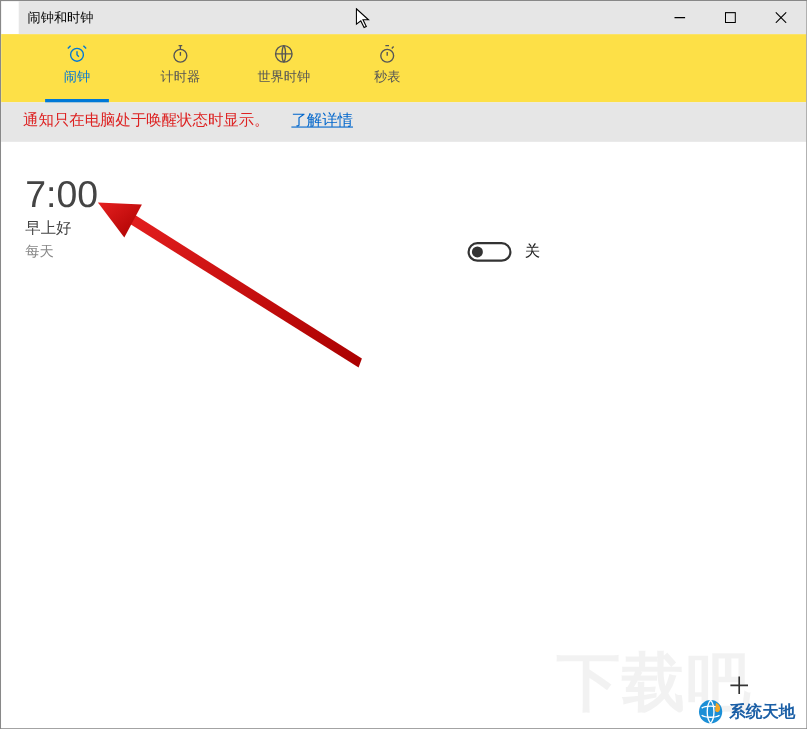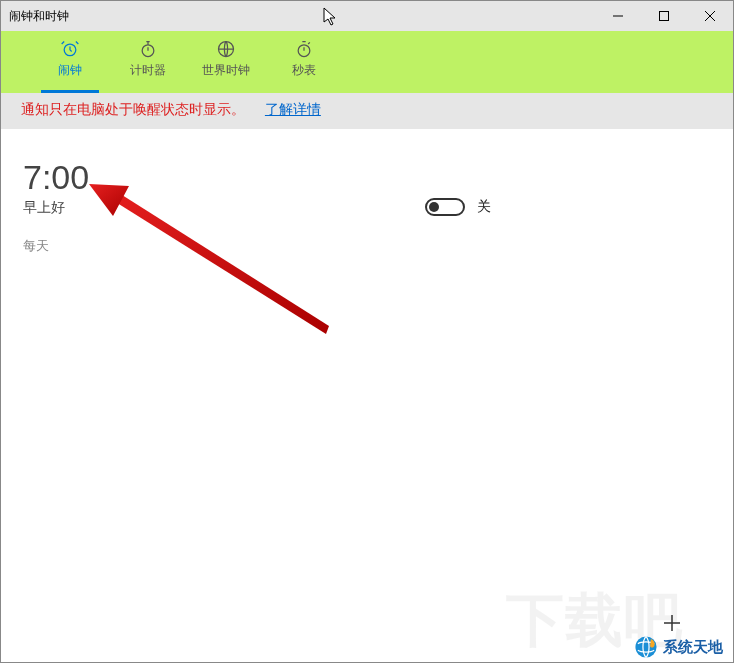--- a/index.html
+++ b/index.html
@@ -16,20 +16,21 @@
   
   .titlebar {
     height: 30px;
     background: #e6e6e6;
     display: flex;
     align-items: center;
     padding-left: 8px;
     font-size: 12px;
     color: #000;
     position: relative;
+    margin-left: 16px;
   }
   .window-controls {
     position: absolute;
     right: 0;
     top: 0;
     display: flex;
     height: 30px;
   }
   .win-btn {
     width: 46px;
@@ -37,25 +38,25 @@
     display: flex;
     align-items: center;
     justify-content: center;
     color: #000;
   }
   .win-btn svg { stroke: #000; }
 
   
   .tabs {
     height: 62px;
-    background: #bef264;
+    background: #fde047;
     display: flex;
     align-items: flex-end;
     padding-left: 30px;
-    gap: 0;
+    gap: 16px;
   }
   .tab {
     width: 78px;
     height: 62px;
     display: flex;
     flex-direction: column;
     align-items: center;
     justify-content: center;
     gap: 3px;
     font-size: 12px;
@@ -99,40 +100,40 @@
   
   .content {
     background: #fff;
     position: relative;
     height: calc(100% - 30px - 62px - 36px);
     padding: 30px 22px;
   }
 
   .alarm-item {
     display: flex;
-    align-items: center;
+    align-items: flex-end;
     width: 100%;
   }
   .alarm-left { flex: 1; }
   .alarm-time {
     font-size: 34px;
     font-weight: 300;
     color: #444;
     line-height: 1.1;
   }
   .alarm-name {
     font-size: 14px;
     color: #444;
     margin-top: 3px;
     font-weight: 400;
   }
   .alarm-repeat {
     font-size: 13px;
     color: #888;
-    margin-top: 20px;
+    margin-top: 3px;
   }
 
   .toggle-group {
     display: flex;
     align-items: center;
     gap: 12px;
     margin-right: 220px;
   }
   .toggle {
     width: 40px;

